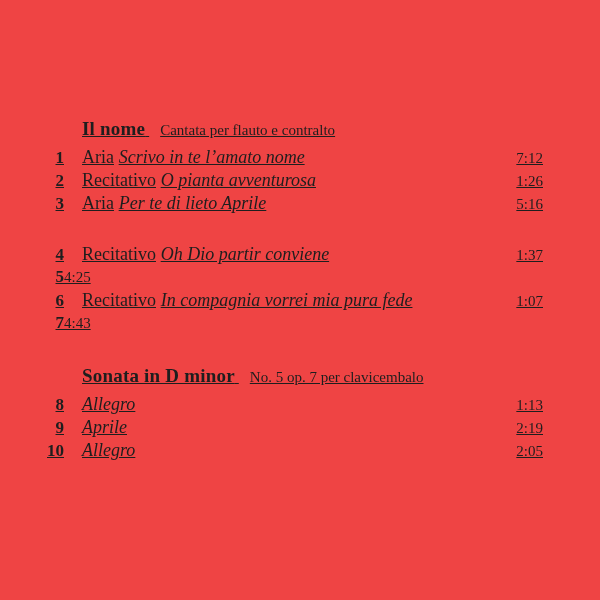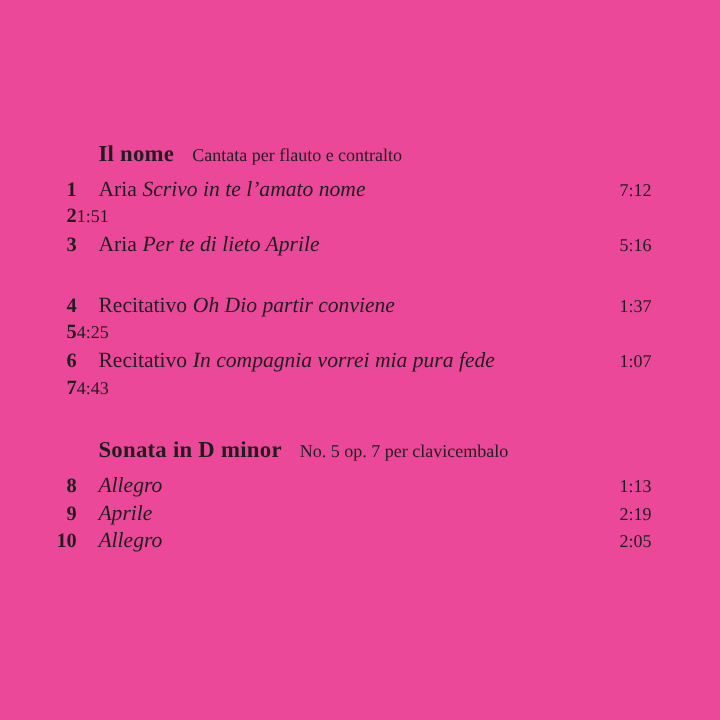--- a/index.html
+++ b/index.html
@@ -12,21 +12,22 @@
     height: 600px;
     overflow: hidden;
     font-family: "Liberation Serif", "DejaVu Serif", serif;
     color: #1e1e1e;
   }
   .sheet {
     box-sizing: border-box;
     width: 600px;
     height: 600px;
     padding: 117px 57px 0 0;
-    background: #ec4899;
+    background: #ef4444;
+    text-decoration: underline;
   }
   .section { }
   .section + .section { margin-top: 28px; }
   .heading {
     margin-left: 82px;
     line-height: 24px;
     margin-bottom: 5px;
     white-space: nowrap;
   }
   .h-title {
@@ -76,21 +77,22 @@
       <span class="h-title">Il nome</span>
       <span class="h-sub">Cantata per flauto e contralto</span>
     </div>
     <div class="row">
       <span class="num">1</span>
       <span class="title"><span class="prefix">Aria</span><span class="ital">Scrivo in te l’amato nome</span></span>
       <span class="time">7:12</span>
     </div>
     <div class="row">
       <span class="num">2</span>
-      <span class="time">1:51</span>
+      <span class="title"><span class="prefix">Recitativo</span><span class="ital">O pianta avventurosa</span></span>
+      <span class="time">1:26</span>
     </div>
     <div class="row">
       <span class="num">3</span>
       <span class="title"><span class="prefix">Aria</span><span class="ital">Per te di lieto Aprile</span></span>
       <span class="time">5:16</span>
     </div>
   </div>
 
   <div class="section">
     <div class="row">

